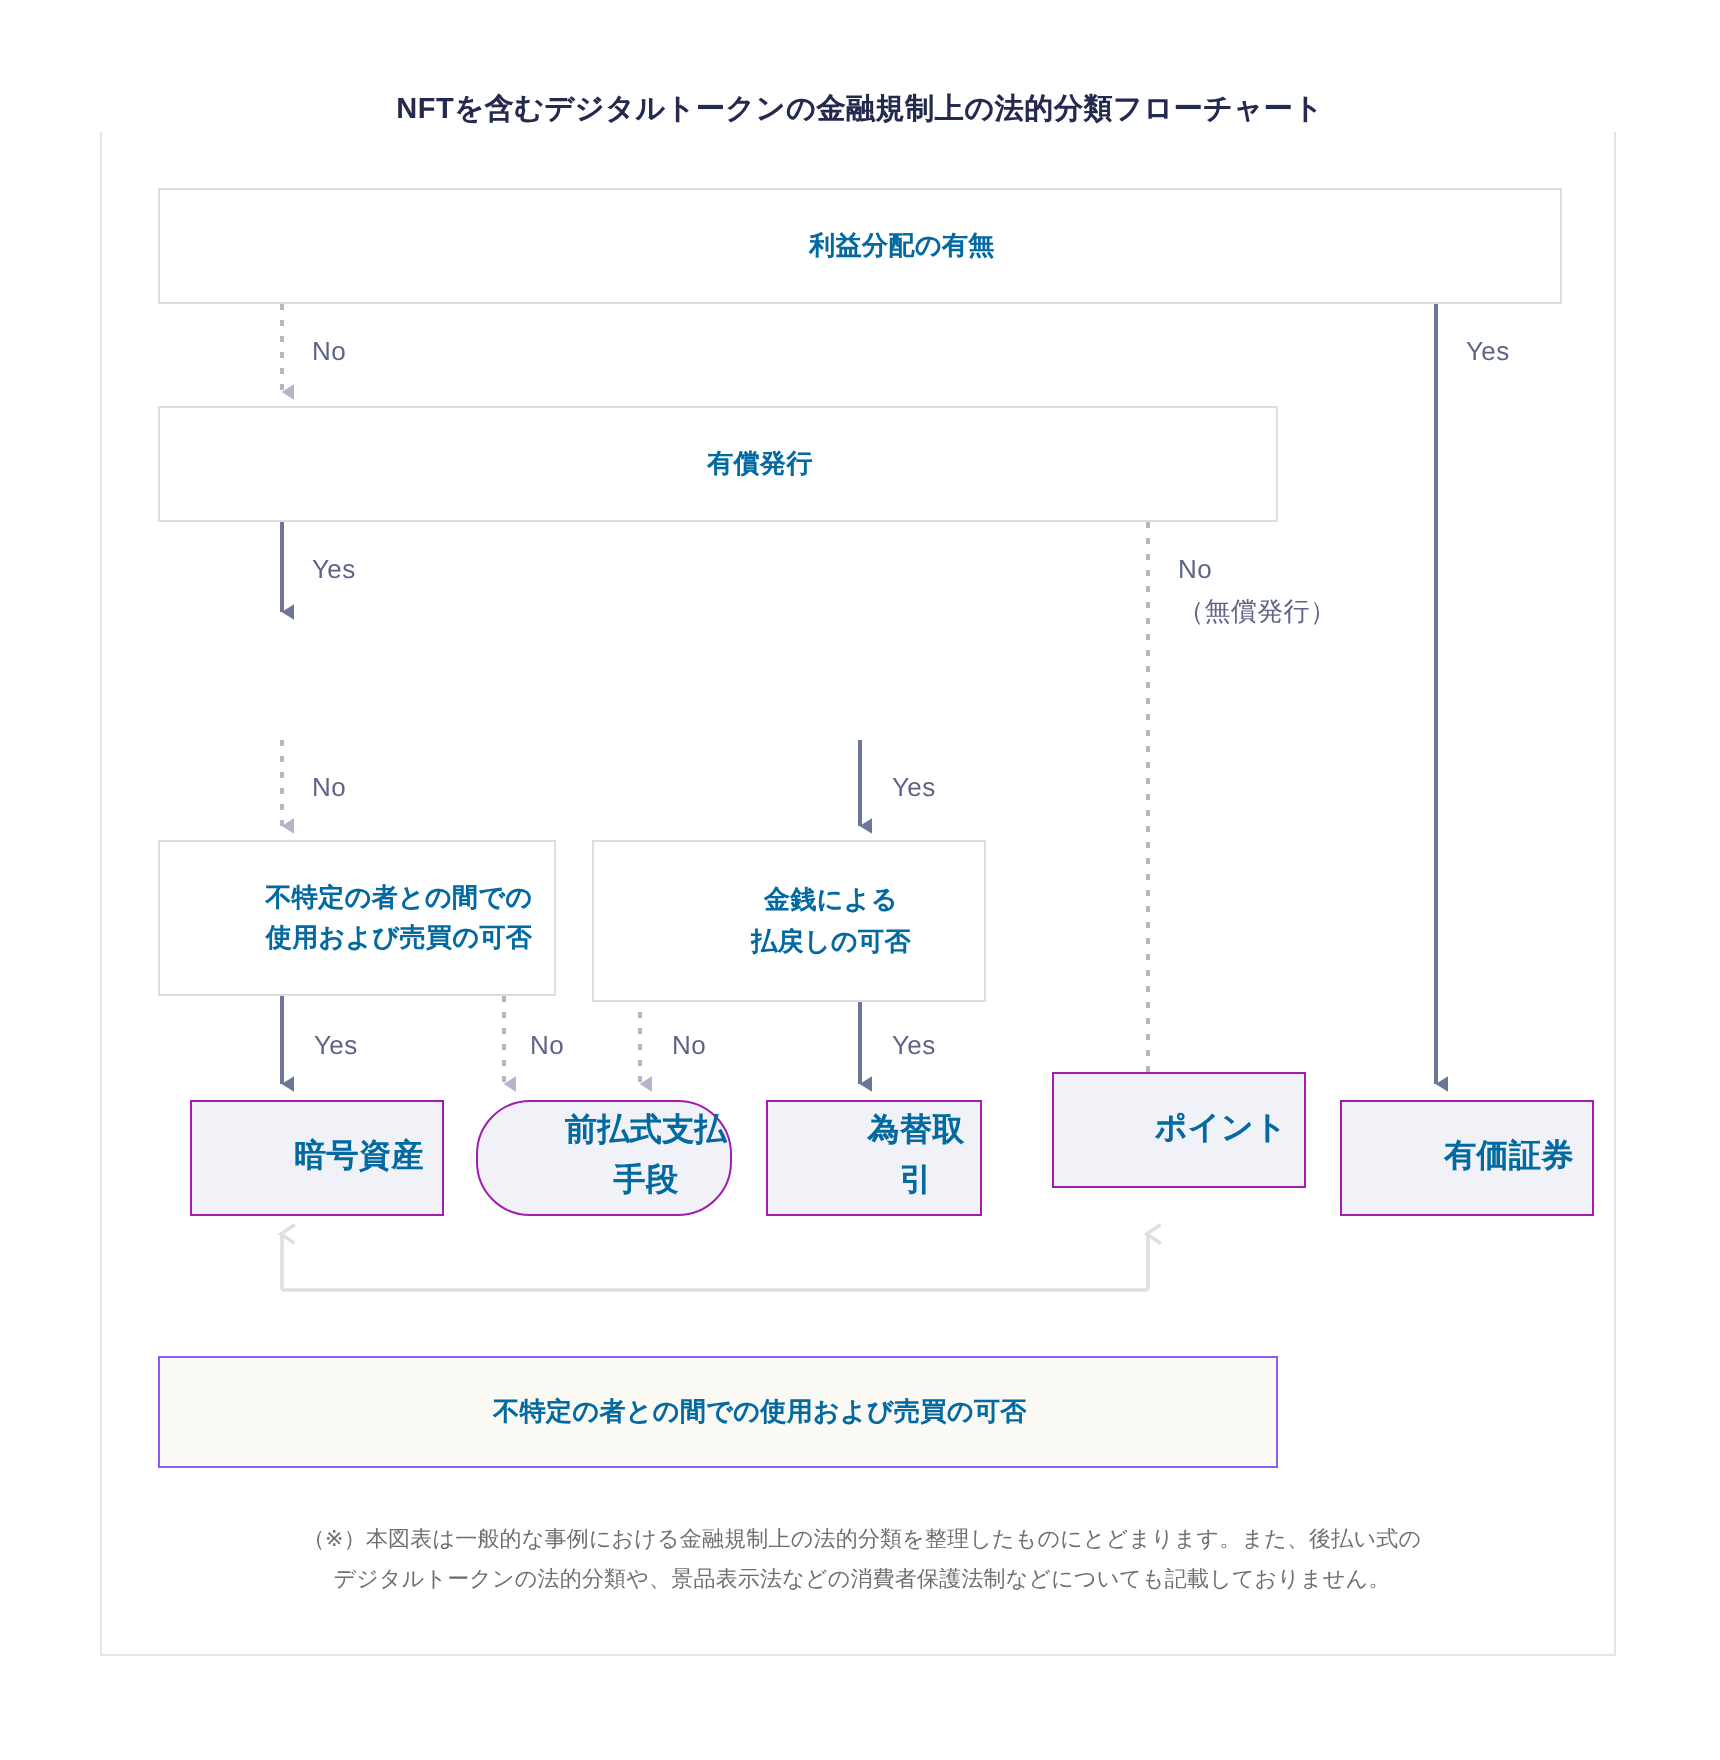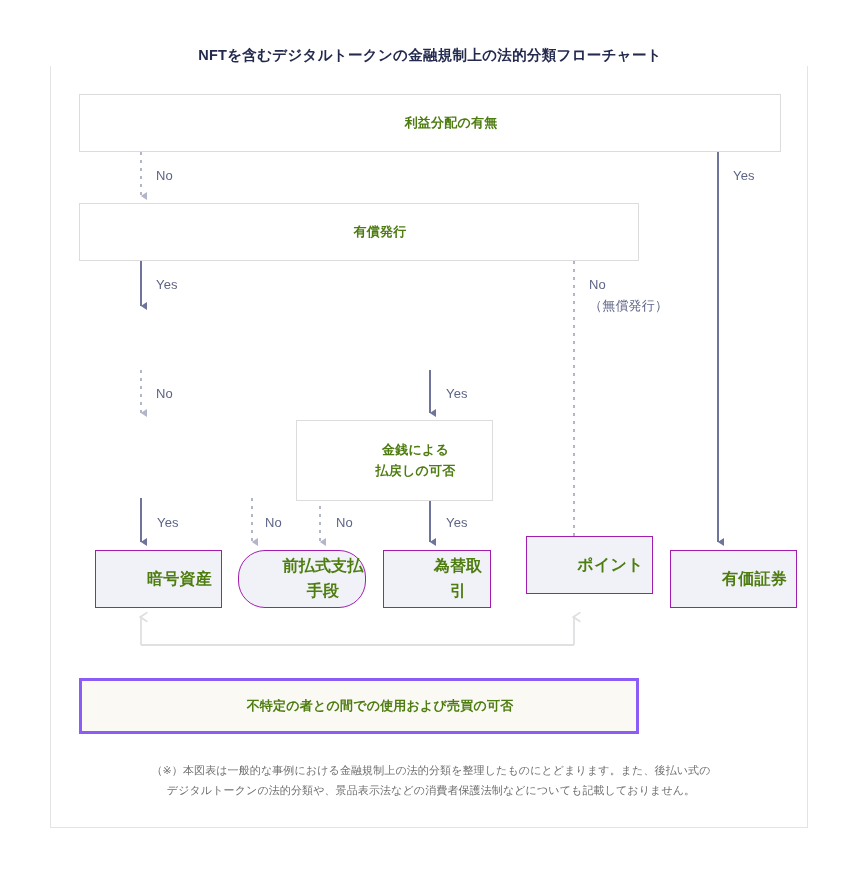--- a/index.html
+++ b/index.html
@@ -55,34 +55,34 @@
     position: absolute;
     box-sizing: border-box;
     border: 1px solid #dcdcdc;
     background: #ffffff;
     display: flex;
     align-items: center;
     justify-content: center;
     text-align: center;
     font-size: 13px;
     font-weight: bold;
-    color: #4d7c0f;
+    color: #0369a1;
     line-height: 1.55;
     letter-spacing: .2px;
     padding-left: 42px;
   }
   .node.terminal {
     background: #f1f2f7;
     border: 1px solid #a21caf;
     font-size: 16px;
     margin-left: 16px;
   }
   .node.footer-box {
     background: #faf9f4;
-    border: 3px solid #8b5cf6;
+    border: 1px solid #8b5cf6;
   }
   
   .edge-label {
     position: absolute;
     font-size: 13px;
     font-weight: normal;
     color: #5d6486;
     line-height: 16px;
     letter-spacing: .2px;
     white-space: pre;
@@ -165,20 +165,22 @@
     <path d="M141,645 L141,617" fill="none" stroke="#dfe0e2" stroke-width="1.8" marker-end="url(#ah-gray-up)"></path>
     <path d="M574,645 L574,617" fill="none" stroke="#dfe0e2" stroke-width="1.8" marker-end="url(#ah-gray-up)"></path>
     <path d="M141,645 L574,645" fill="none" stroke="#dfe0e2" stroke-width="1.8"></path>
   </svg>
 
   <div class="node" style="left:79px; top:94px; width:702px; height:58px;">利益分配の有無</div>
 
   <div class="node" style="left:79px; top:203px; width:560px; height:58px;text-align:center;">有償発行</div>
 
 
+  <div class="node" style="left:79px; top:420px; width:199px; height:78px; white-space:pre-line;">不特定の者との間での
+使用および売買の可否</div>
 
   <div class="node" style="left:296px; top:420px; width:197px; height:81px; white-space:pre-line;">金銭による
 払戻しの可否</div>
 
   <div class="node terminal" style="left:79px; top:550px; width:127px; height:58px;">暗号資産</div>
 
   <div class="node terminal" style="left:222px; top:550px; width:128px; height:58px;border-radius:27px;">前払式支払手段</div>
 
   <div class="node terminal" style="left:367px; top:550px; width:108px; height:58px;">為替取引</div>
 

